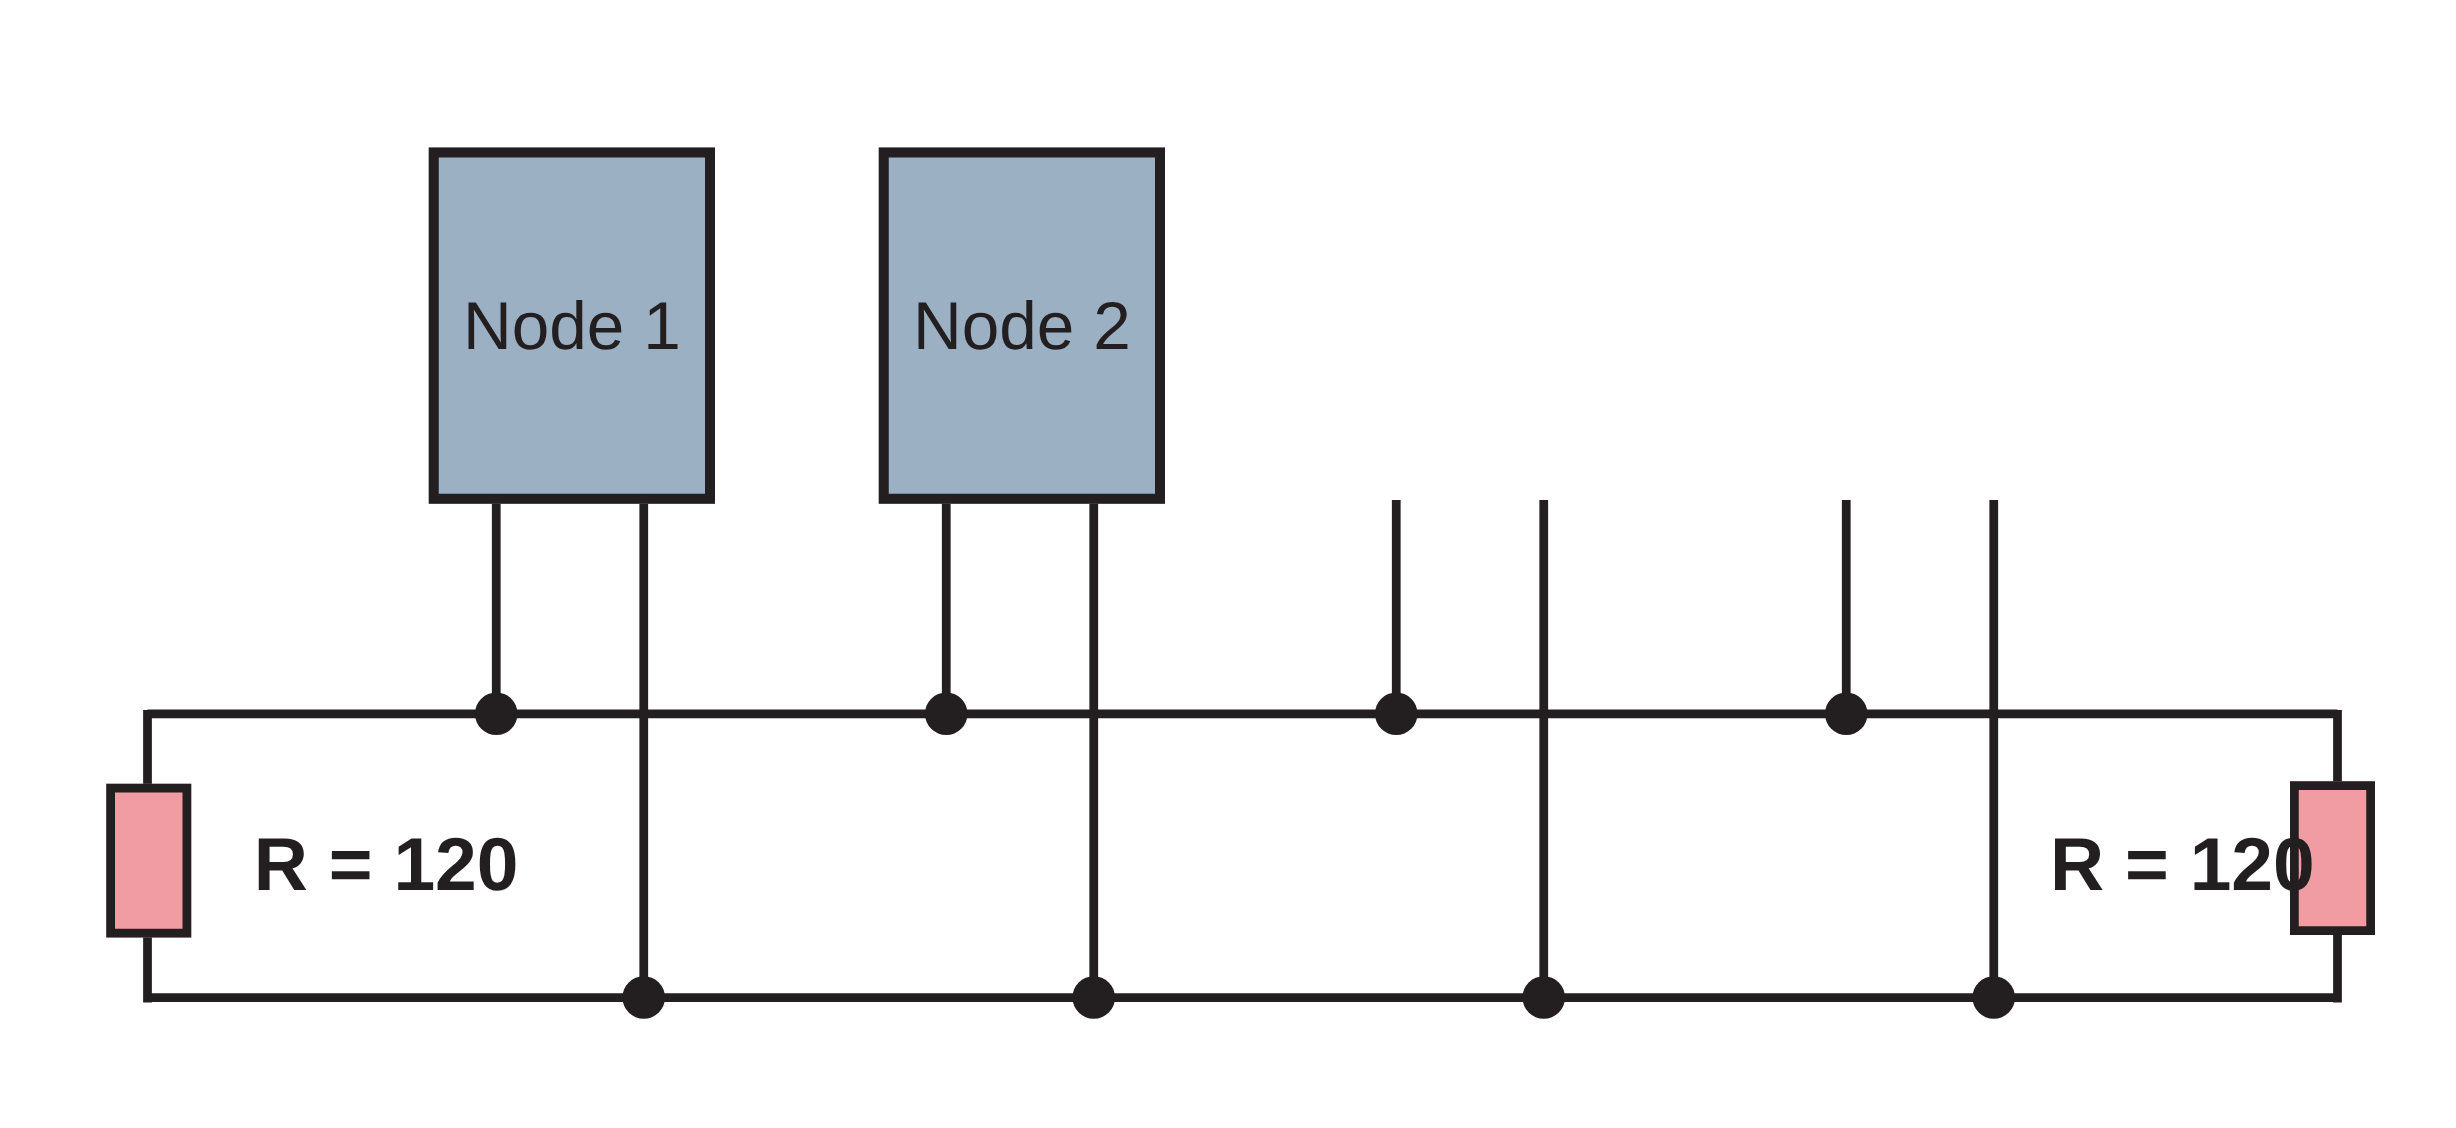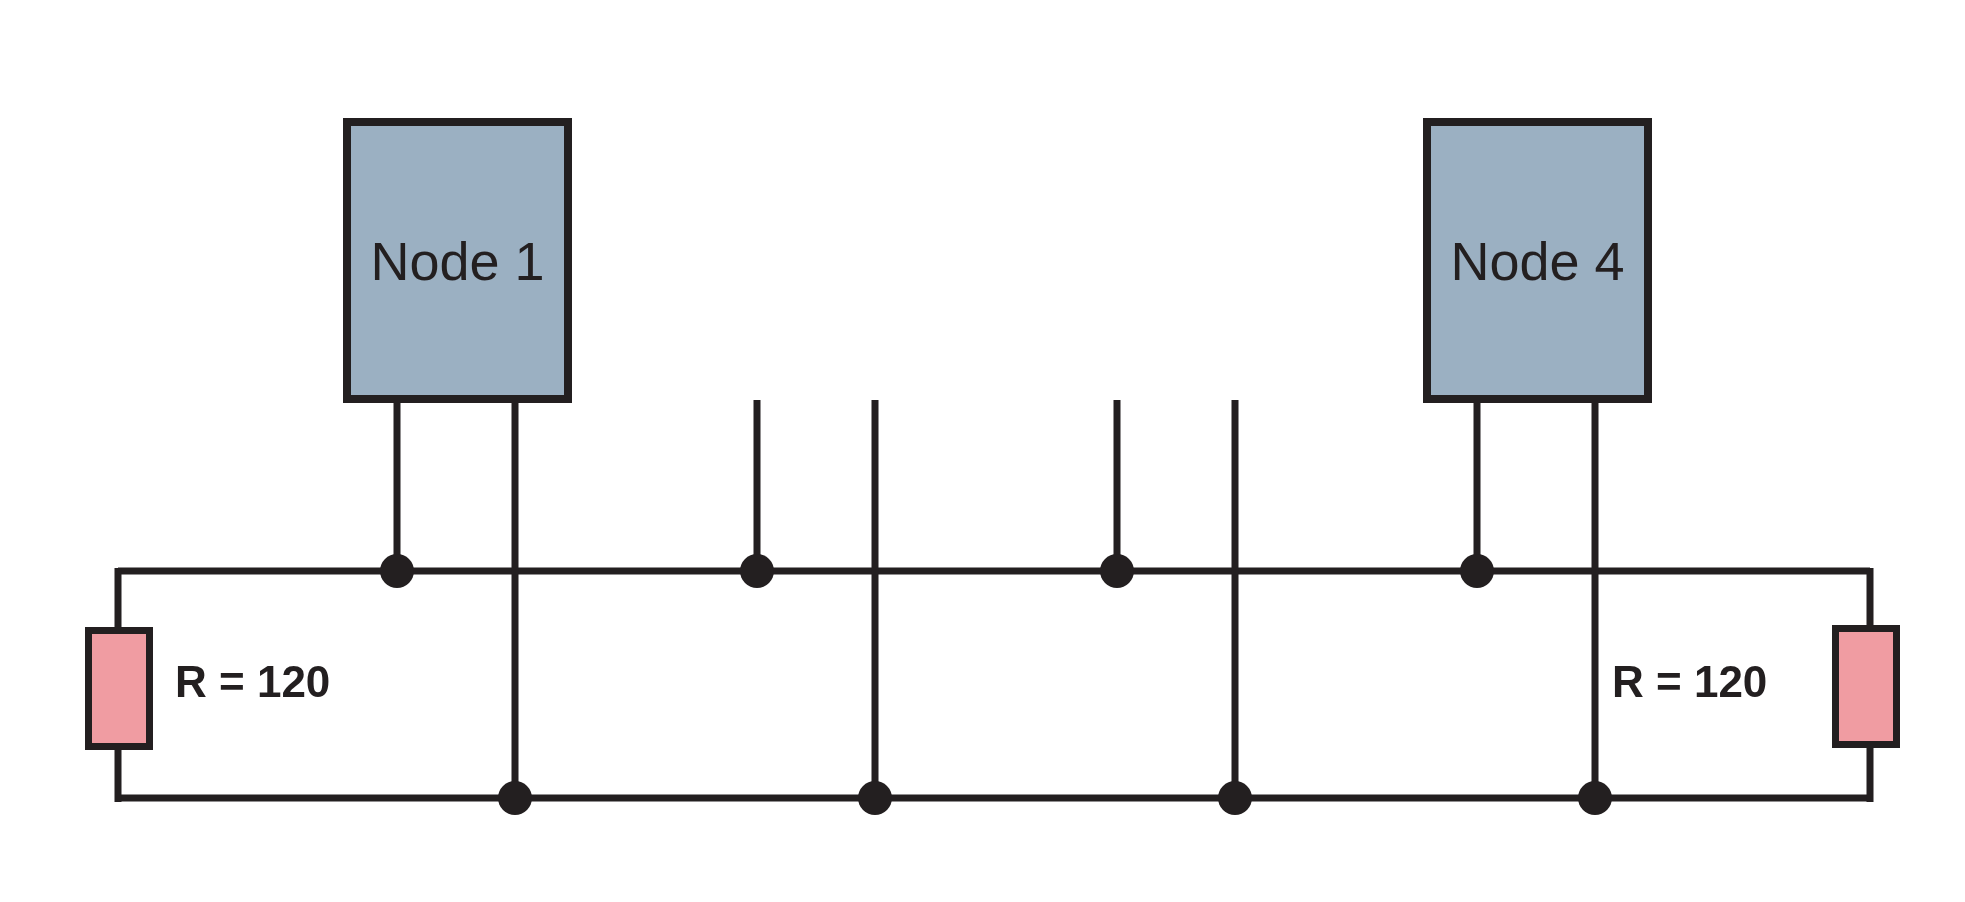--- a/index.html
+++ b/index.html
@@ -51,24 +51,25 @@
   }
   .resistor {
     position: absolute;
     width: 68px;
     height: 123px;
     background: var(--resistor-fill);
     border: 7px solid var(--line);
   }
   .resistor-label {
     position: absolute;
-    font-size: 44px;
+    font-size: 60px;
     font-weight: bold;
     color: var(--text);
     white-space: nowrap;
+    margin-left: 28px;
   }
 </style>
 </head>
 <body>
 
 <div class="canvas">
 
   <svg class="wiring" viewBox="0 0 1965 902" xmlns="http://www.w3.org/2000/svg">
 
     <line class="wire" x1="118" y1="571" x2="1870" y2="571"></line>
@@ -96,22 +97,22 @@
 
     <circle class="dot" cx="515" cy="798" r="17"></circle>
     <circle class="dot" cx="875" cy="798" r="17"></circle>
     <circle class="dot" cx="1235" cy="798" r="17"></circle>
     <circle class="dot" cx="1595" cy="798" r="17"></circle>
   </svg>
 
   <div class="node-box" style="left:343px">
     <span class="node-label">Node 1</span>
   </div>
-  <div class="node-box" style="left:1423px">
-    <span class="node-label">Node 4</span>
+  <div class="node-box" style="left:703px">
+    <span class="node-label">Node 2</span>
   </div>
 
   <div class="resistor" style="left:85px; top:627px"></div>
   <div class="resistor" style="left:1832px; top:625px"></div>
 
   <div class="resistor-label" style="left:175px; top:657px">R = 120</div>
   <div class="resistor-label" style="left:1612px; top:657px">R = 120</div>
 
 </div>
 

